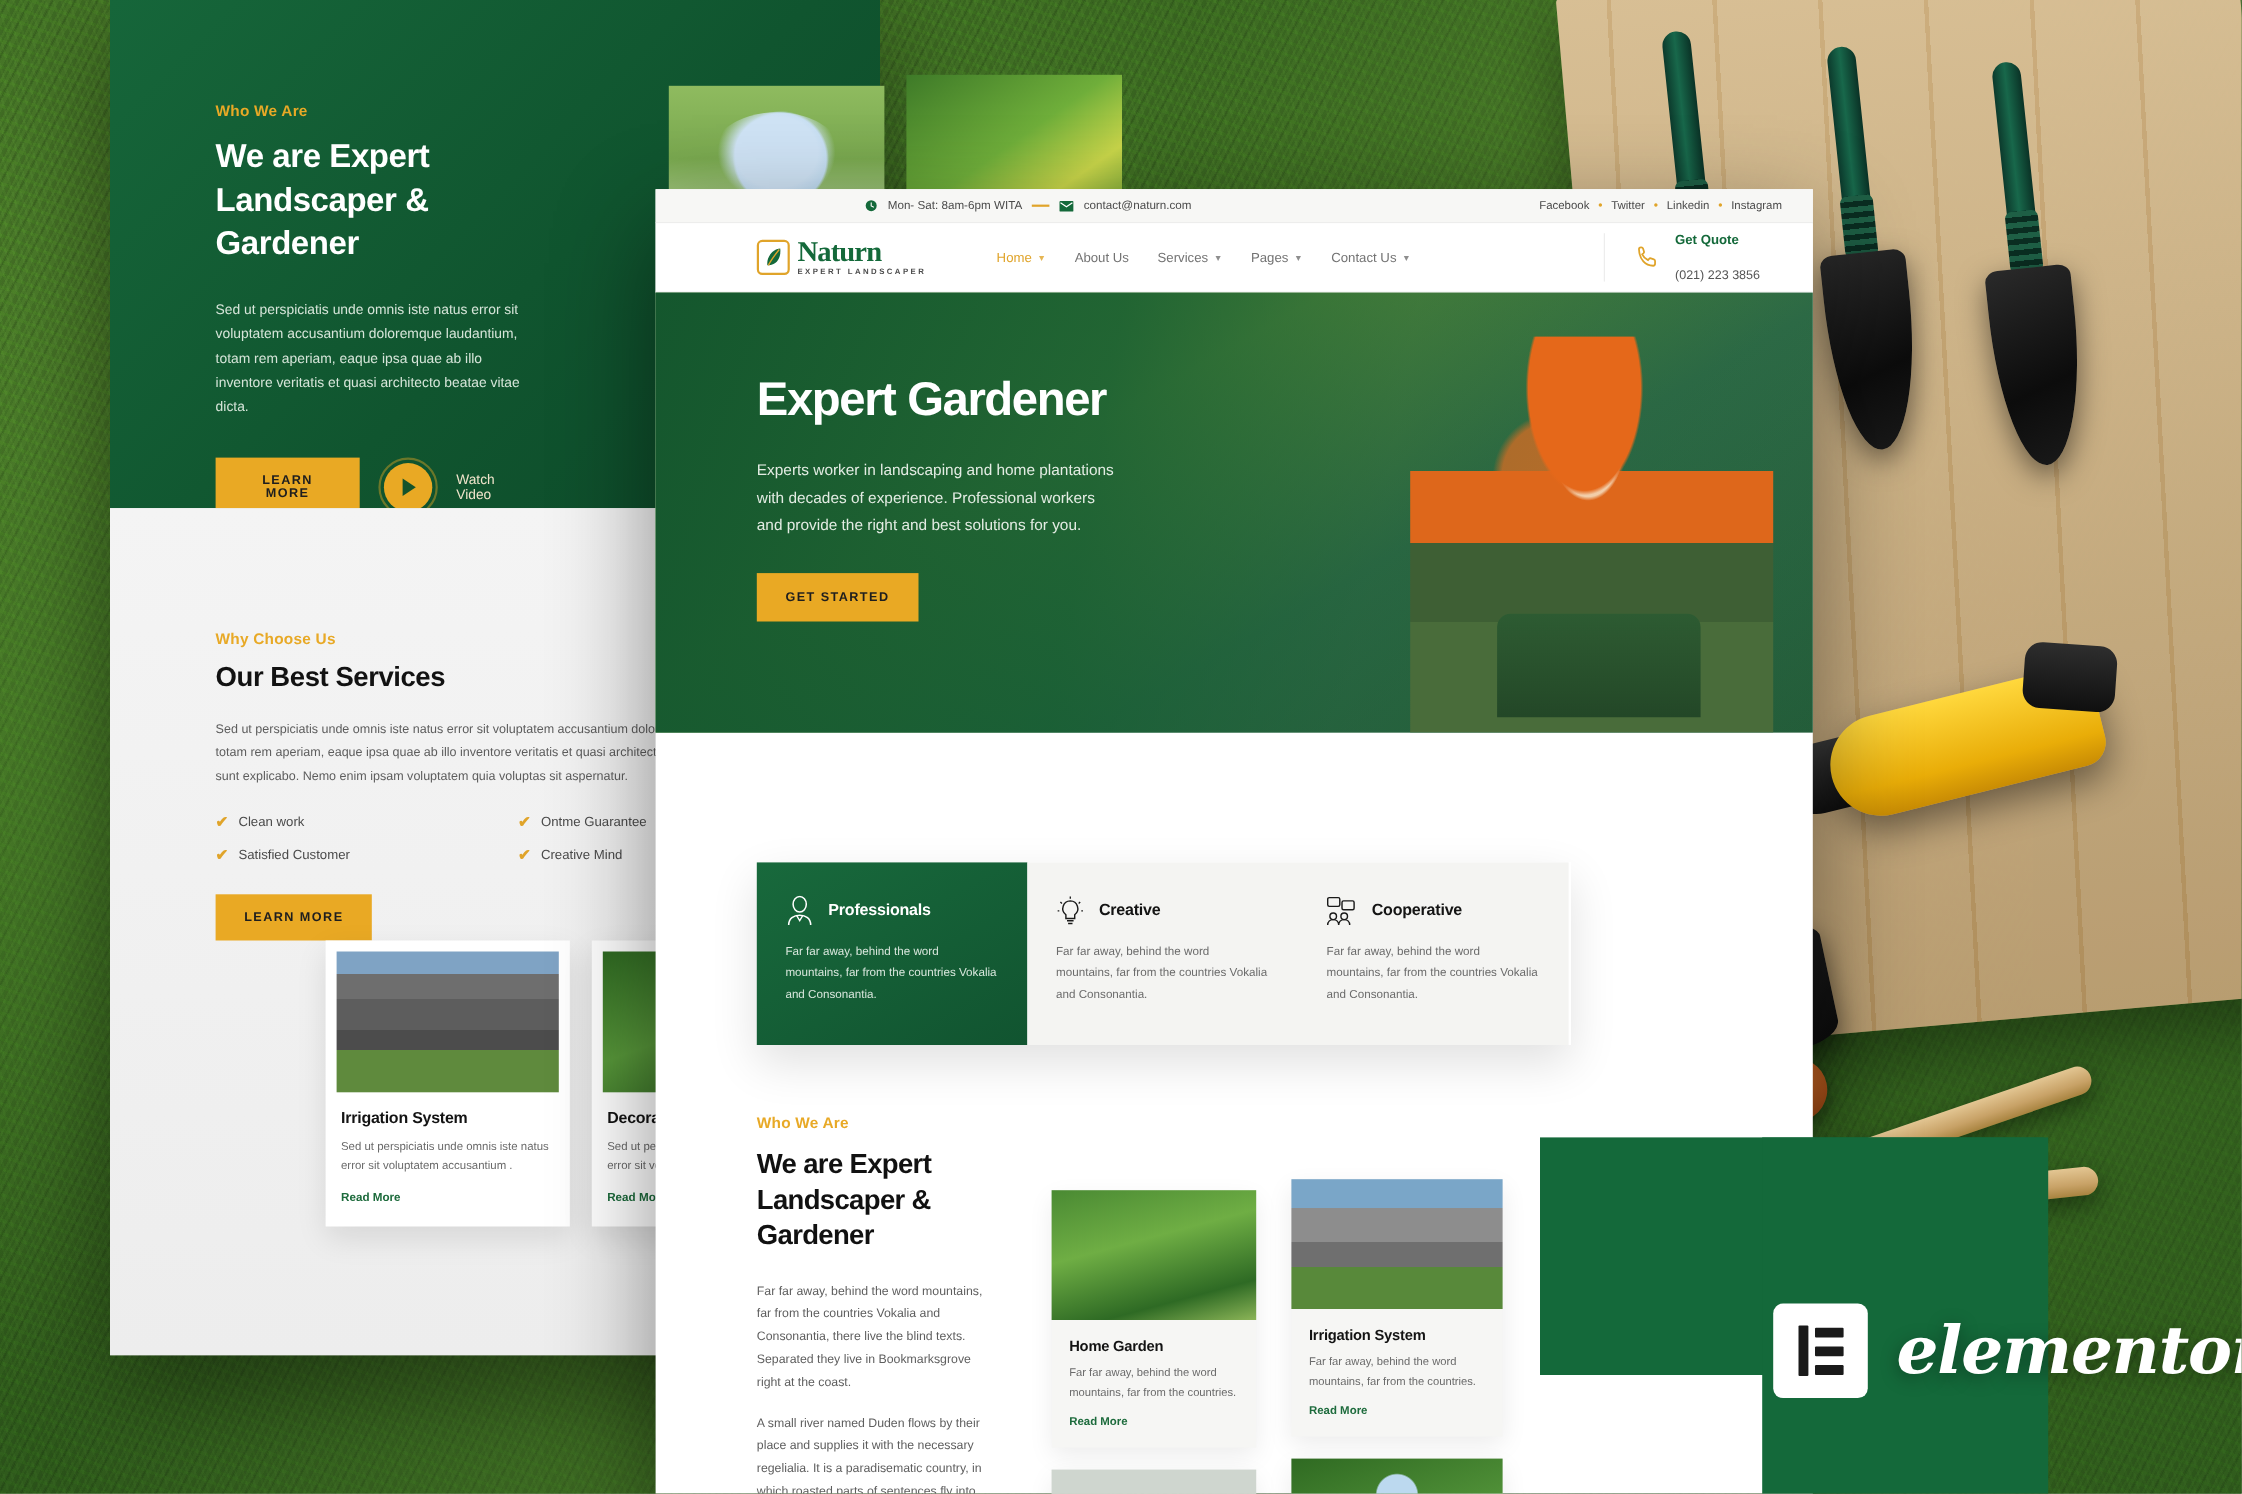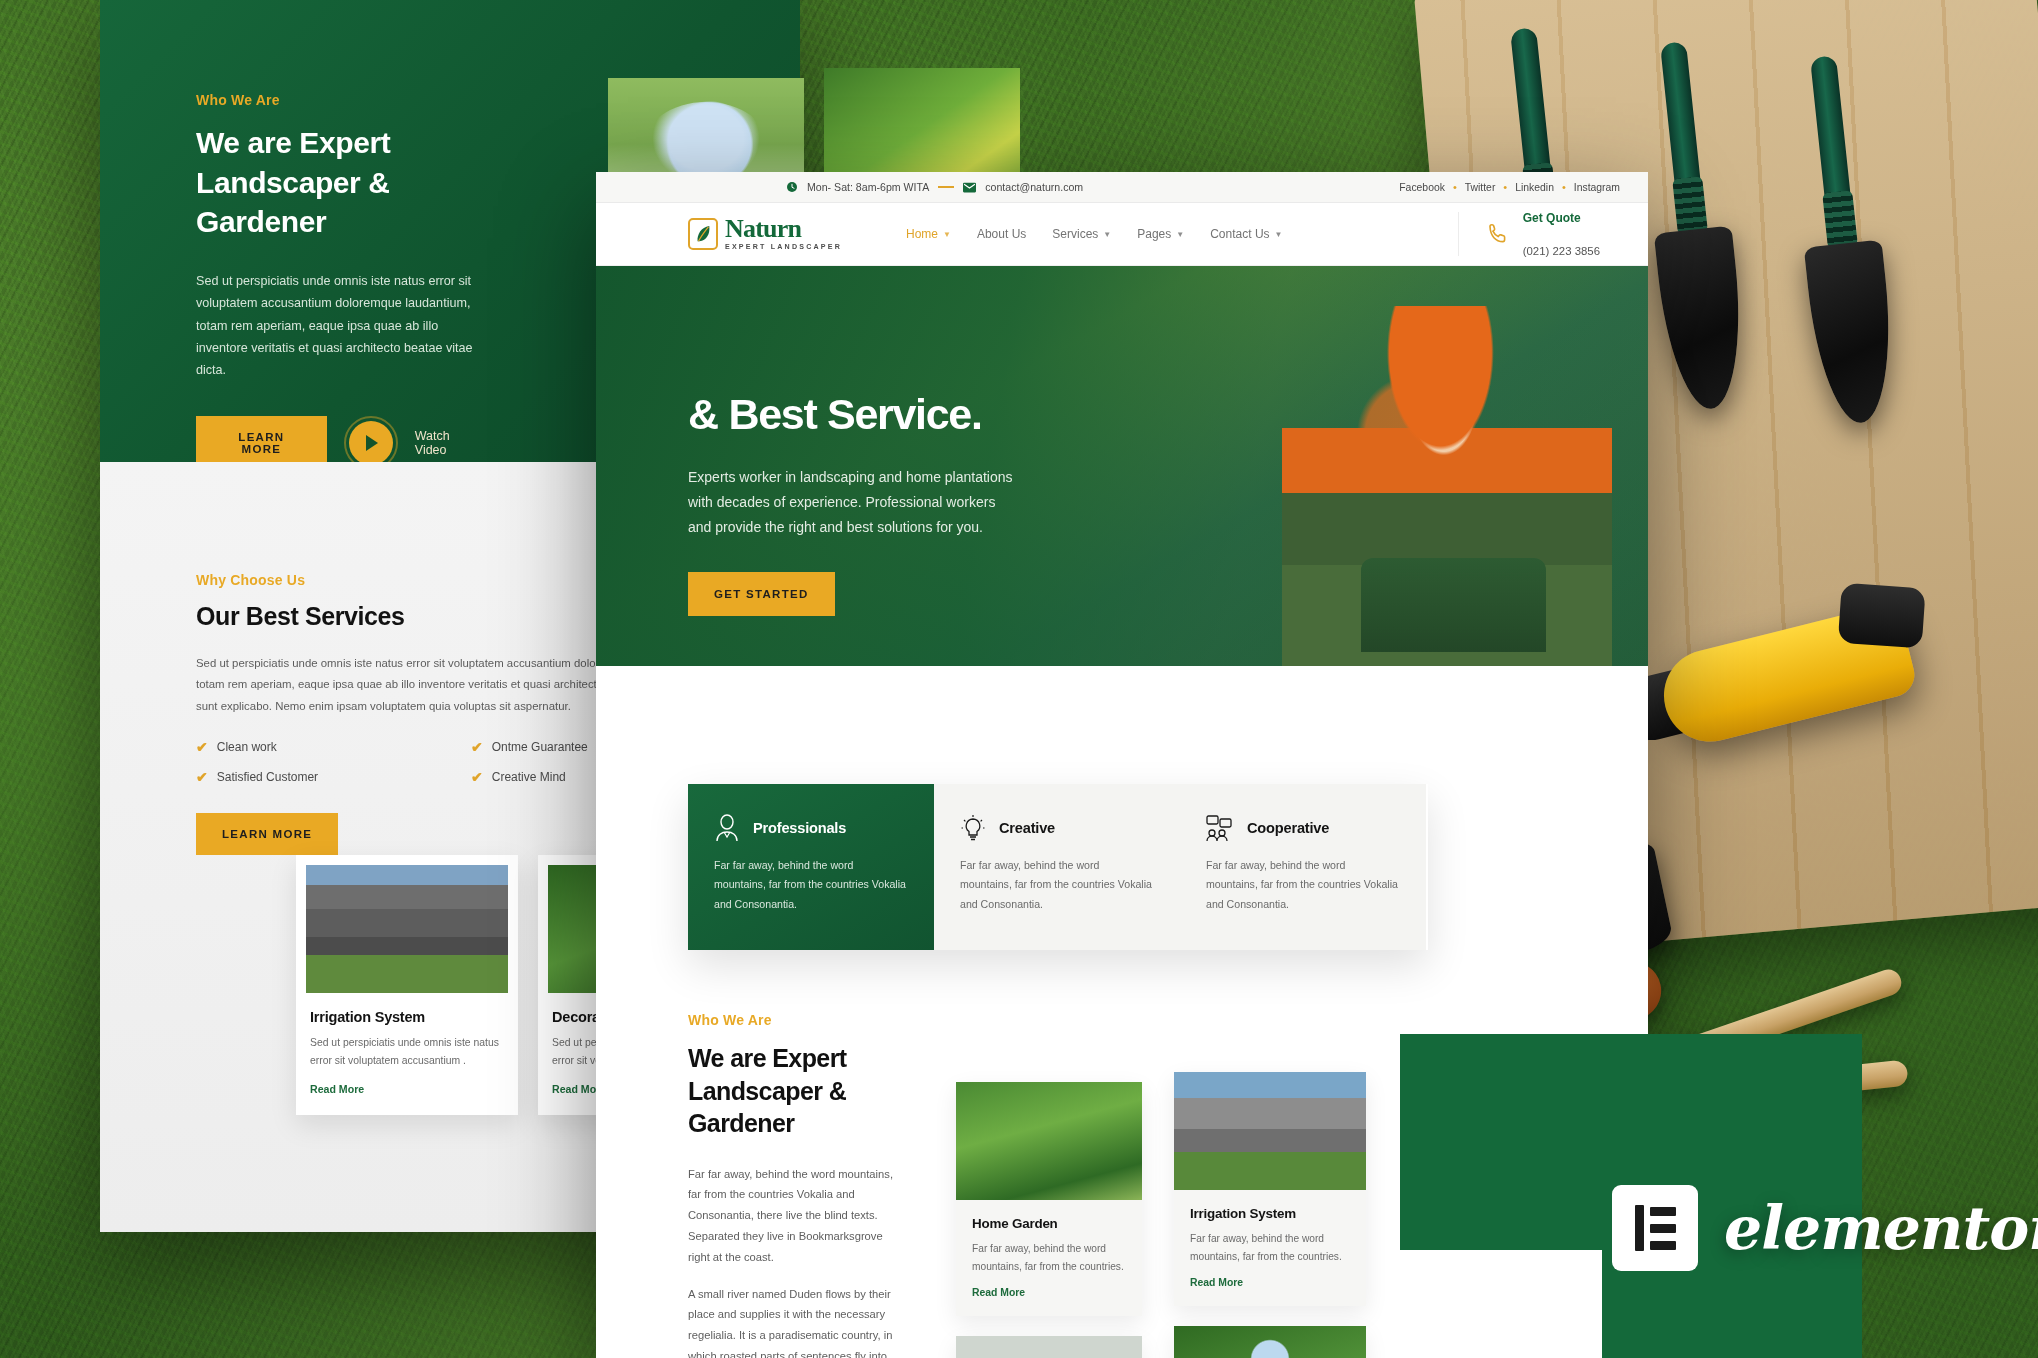--- a/index.html
+++ b/index.html
@@ -525,22 +525,21 @@
           <div class="t">Get Quote</div>
           <div class="p">(021) 223 3856</div>
         </div>
       </div>
     </div>
 
     <div class="hero">
       <div class="worker"></div>
       <div class="hero-copy">
         <h1>
-          <br>
-          <span>&amp; Best Service.</span>
+          <span>Expert Gardener</span><br>
         </h1>
         <p>Experts worker in landscaping and home plantations with decades of experience. Professional workers and provide the right and best solutions for you.</p>
         <button class="btn-amber">GET STARTED</button>
       </div>
     </div>
 
     <div class="cards3">
       <div class="card3 dark">
         <div class="head">
           <span>

